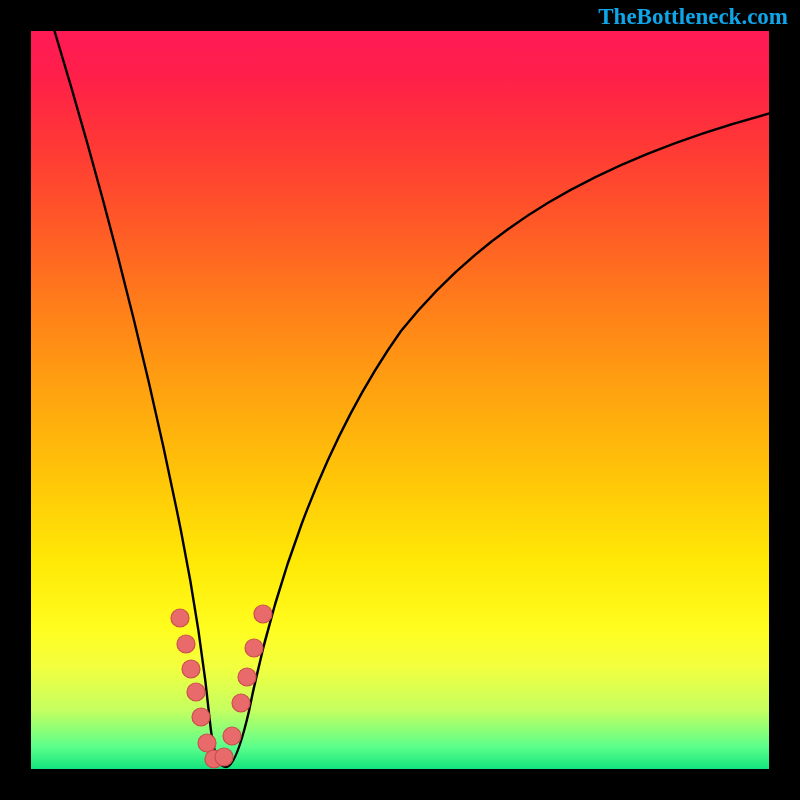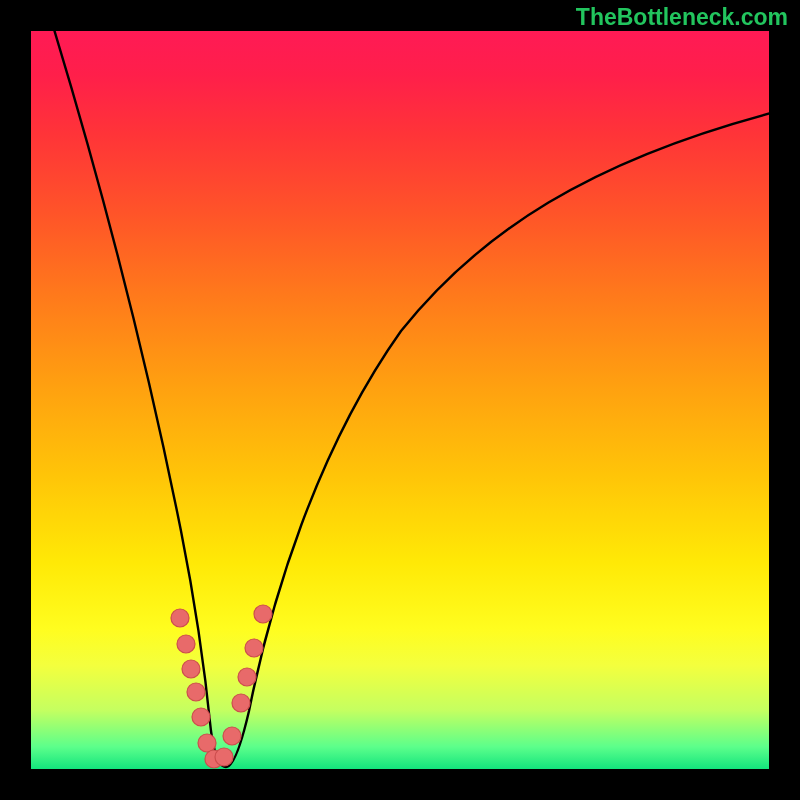--- a/index.html
+++ b/index.html
@@ -37,24 +37,24 @@
       #f3ff3e 86%,
       #c5ff60 92%,
       #5cff8b 97%,
       #13e47d 100%
     );
   }
   .watermark {
     position: absolute;
     top: 4px;
     right: 12px;
-    font-family: Liberation Sans, sans-serif;
+    font-family: Liberation Serif, serif;
     font-size: 23px;
     font-weight: bold;
-    color: #22c55e;
+    color: #0ea5e9;
     letter-spacing: 0px;
   }
   svg.curve-layer {
     position: absolute;
     top: 0;
     left: 0;
     width: 738px;
     height: 738px;
   }
 </style>

